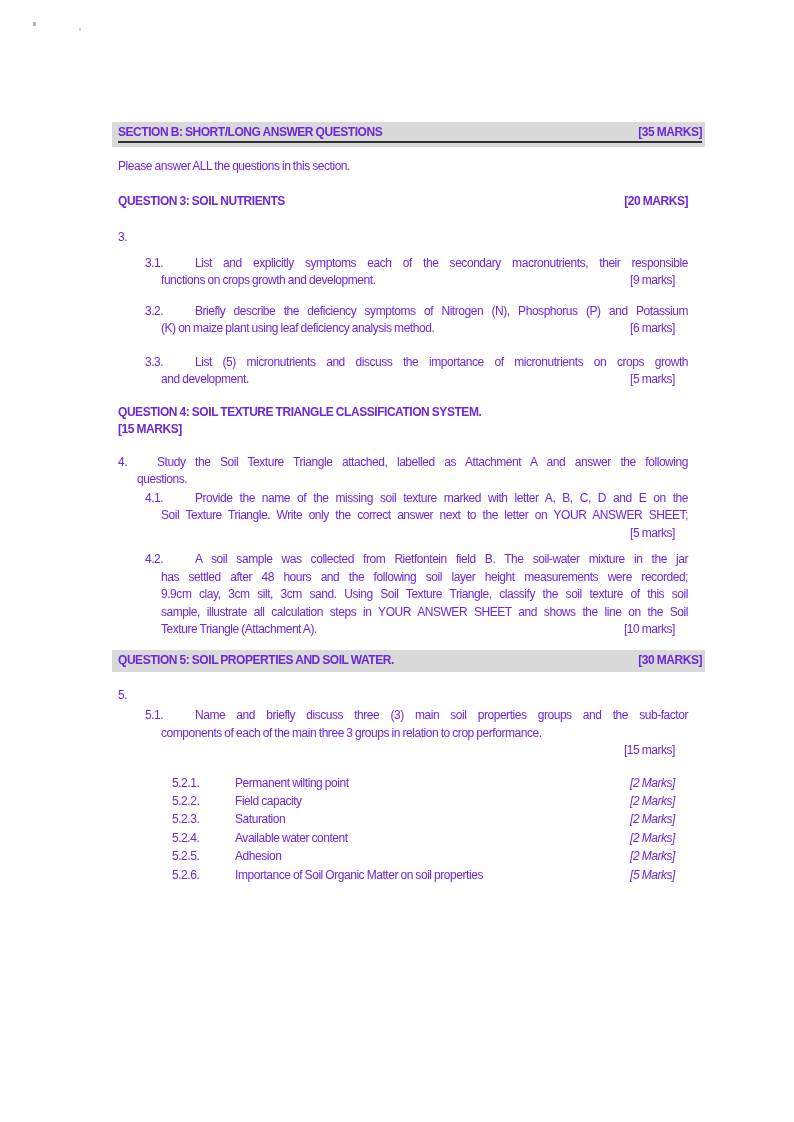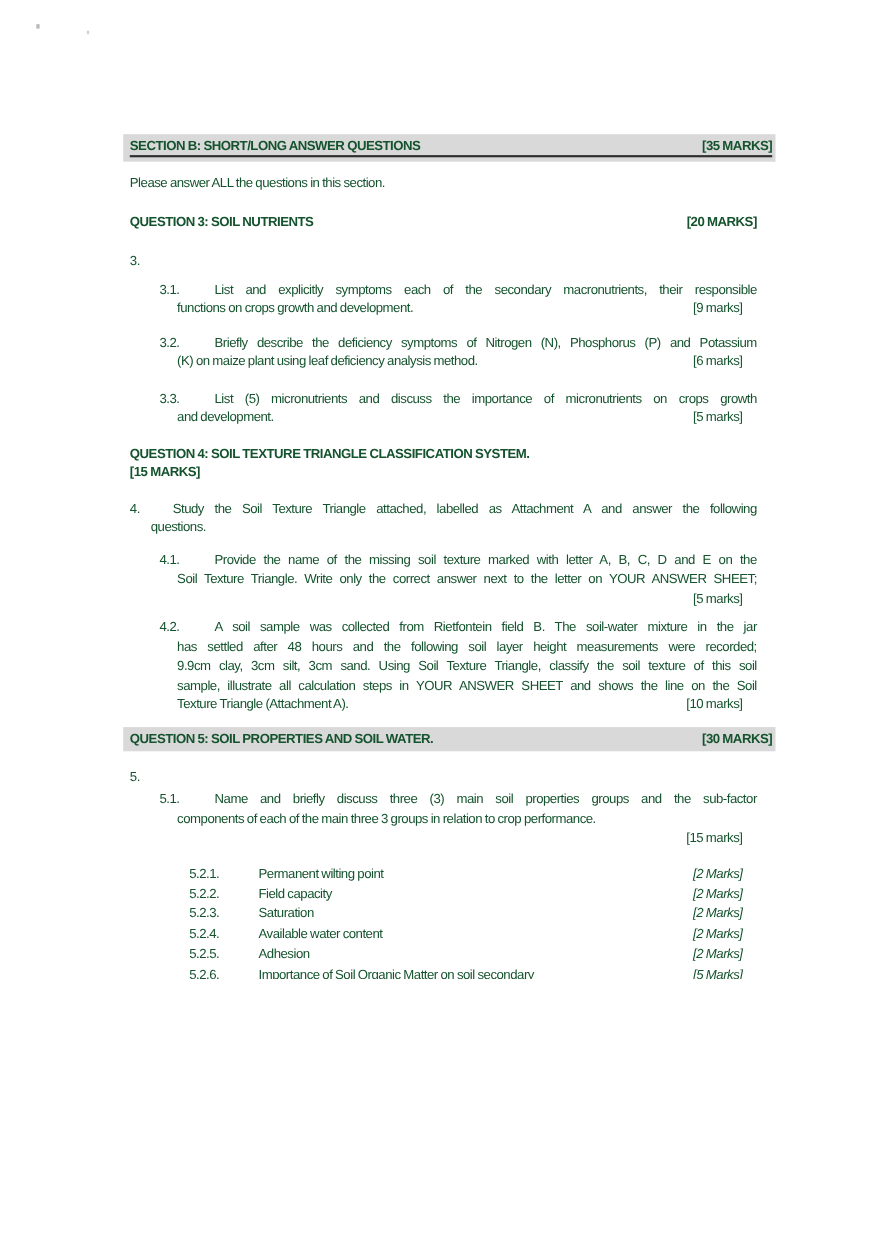--- a/index.html
+++ b/index.html
@@ -1,19 +1,19 @@
 <!DOCTYPE html>
 <html><head>
 <meta charset="utf-8">
 <style>
   html,body { margin:0; padding:0; background:#ffffff; }
   .page {
     position:relative; width:794px; height:890px; background:#ffffff;
     font-family:"Liberation Sans","DejaVu Sans",sans-serif;
-    color:#14532d; font-size:12px; letter-spacing:-0.45px; word-spacing:-0.4px;
+    color:#6d28d9; font-size:12px; letter-spacing:-0.45px; word-spacing:-0.4px;
     overflow:hidden;
     border-radius:16px;
   }
   .content { position:absolute; left:118px; top:122px; width:570px; }
 
   
   .bar { background:#d9d9d9; margin-left:-6px; margin-right:-17px; padding:2px 3px 4px 6px; }
   .bar-row { display:flex; justify-content:space-between; font-weight:700; line-height:16px; }
   .bar-row.underlined { border-bottom:2px solid #2f2f2f; padding-bottom:1px; }
 
@@ -48,21 +48,21 @@
 
   
   .m-instruction { margin-top:11px; }
   .m-q3title { margin-top:17px; }
   .m-n3 { margin-top:19px; }
   .m-i31 { margin-top:8px; }
   .m-i32 { margin-top:13px; }
   .m-i33 { margin-top:16px; }
   .m-q4title { margin-top:15px;flex-direction:column; }
   .m-intro4 { margin-top:15px; }
-  .m-i41 { margin-top:12px; }
+  .m-i41 { margin-top:1px; }
   .m-i42 { margin-top:9px; }
   .m-q5bar { margin-top:11px; }
   .m-n5 { margin-top:15px; }
   .m-i51 { margin-top:3px; }
   .m-i52 { margin-top:9px; }
   .m-sublist { margin-top:14px; }
 </style>
 </head>
 <body>
 
@@ -187,21 +187,21 @@
         <span class="rlabel">Available water content</span>
         <span class="rmarks">[2 Marks]</span>
       </div>
       <div class="row">
         <span class="rnum">5.2.5.</span>
         <span class="rlabel">Adhesion</span>
         <span class="rmarks">[2 Marks]</span>
       </div>
       <div class="row">
         <span class="rnum">5.2.6.</span>
-        <span class="rlabel">Importance of Soil Organic Matter on soil secondary</span>
+        <span class="rlabel">Importance of Soil Organic Matter on soil properties</span>
         <span class="rmarks">[5 Marks]</span>
       </div>
     </div>
 
   </div>
 
   <div class="pageno">4</div>
 </div>
 
 </body></html>

